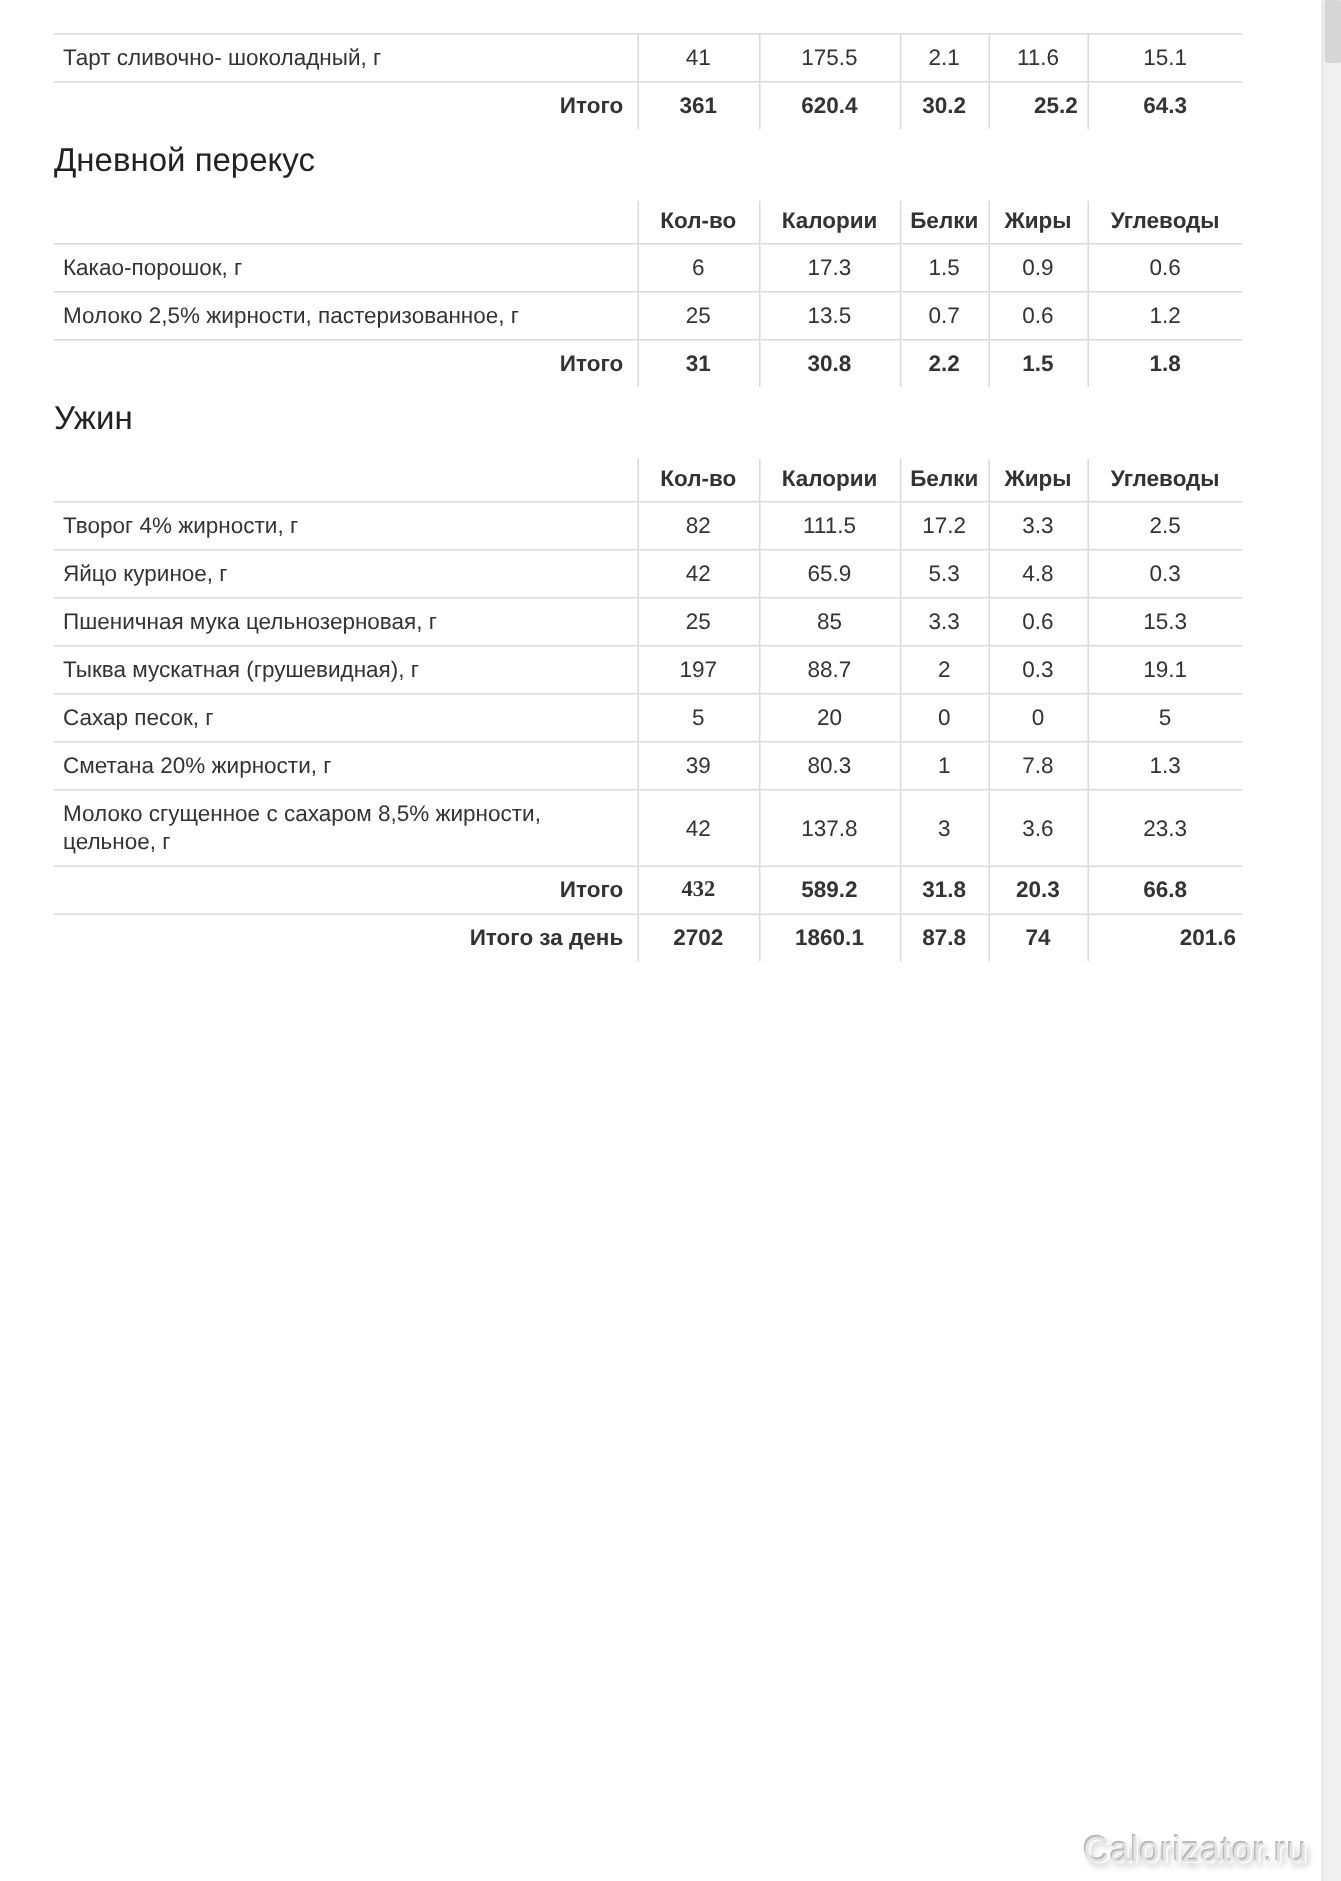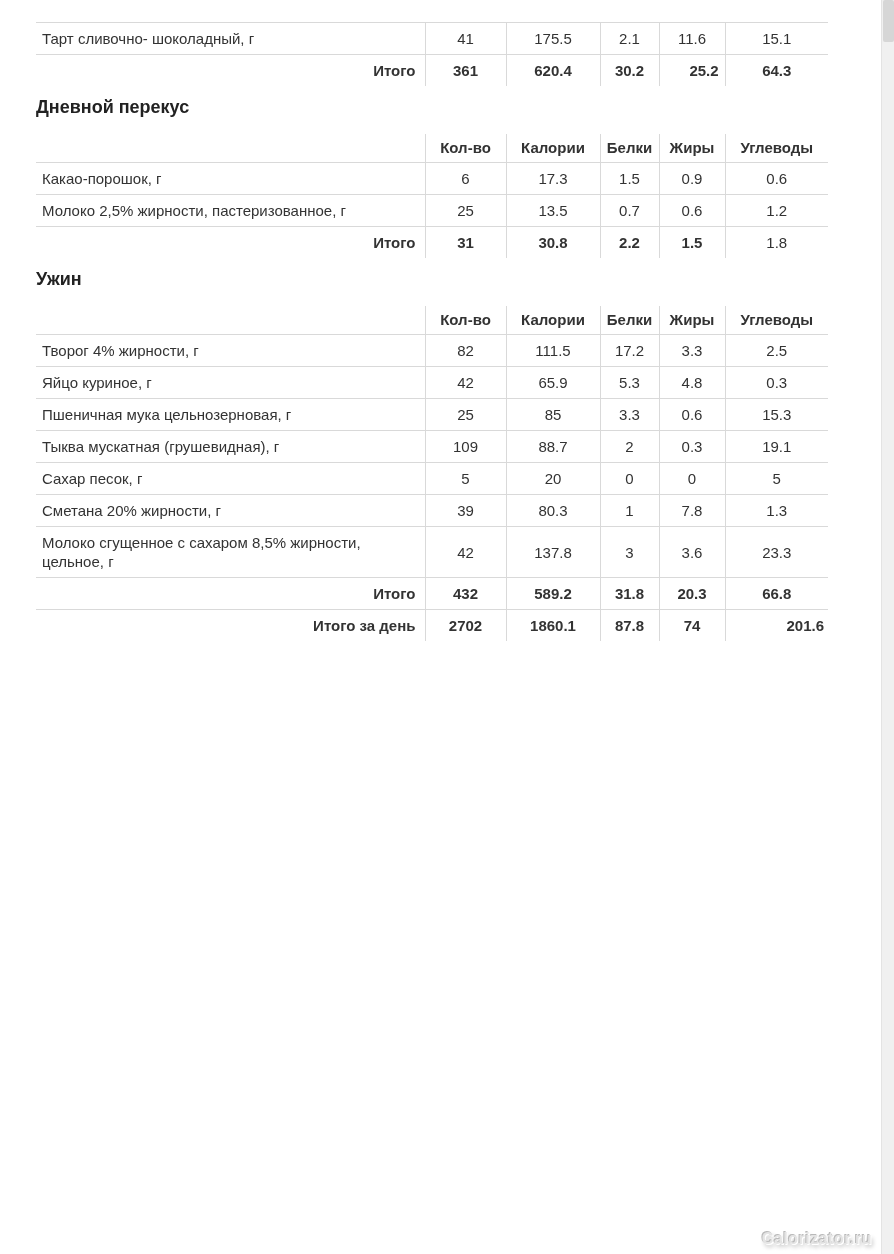--- a/index.html
+++ b/index.html
@@ -13,21 +13,21 @@
   html,body{background:#ffffff;}
   body{
     width:894px;height:1254px;overflow:hidden;
     font-family:"Liberation Sans","DejaVu Sans",sans-serif;
     color:var(--text);
   }
   .page{position:relative;width:894px;height:1254px;background:#fff;overflow:hidden;}
   .content{padding:22px 0 0 36px;width:828px;}
 
   .meal-heading{
-    font-size:18px;font-weight:bold;color:var(--heading);
+    font-size:22px;font-weight:normal;color:var(--heading);
     margin:10px 0 0 0;line-height:22px;
   }
   .nutrition-table{
     border-collapse:collapse;table-layout:fixed;
     width:792px;font-size:15px;color:var(--text);
     margin-top:16px;
   }
   .meal-section.no-heading .nutrition-table{margin-top:0;}
   .meal-section.continuation .nutrition-table{border-top:1px solid var(--border);}
   .nutrition-table col.c-name{width:389px;}
@@ -54,21 +54,21 @@
     text-align:left;padding-left:6px;padding-right:10px;
   }
   .nutrition-table tr.total-row td{font-weight:bold;}
   .nutrition-table td.total-label{
     text-align:right;padding-right:9px;font-weight:bold;
   }
   .nutrition-table tbody tr:last-child td{border-bottom:none;}
 
   .watermark{
     position:absolute;right:22px;bottom:6px;
-    font-size:16px;font-weight:bold;letter-spacing:0.5px;
+    font-size:24px;font-weight:normal;letter-spacing:0.5px;
     color:#e4e4e4;
     text-shadow:-1px -1px 0 #b9b9b9, 1px 1px 0 #ffffff, 2px 3px 4px rgba(0,0,0,0.28);
     user-select:none;
   }
   .scroll-track{
     position:absolute;top:0;right:0;width:13px;height:1254px;
     background:var(--track);border-left:1px solid #e3e3e3;
   }
   .scroll-thumb{
     position:absolute;top:0;left:1px;width:11px;height:42px;
@@ -150,21 +150,21 @@
               <td class="num-cell">0.7</td>
               <td class="num-cell">0.6</td>
               <td class="num-cell">1.2</td>
             </tr>
             <tr class="total-row">
               <td class="total-label">Итого</td>
               <td class="num-cell" style="font-weight: bold;">31</td>
               <td class="num-cell" style="font-weight: bold; margin-left: 12px;">30.8</td>
               <td class="num-cell" style="font-weight: bold;">2.2</td>
               <td class="num-cell" style="font-weight: bold;">1.5</td>
-              <td class="num-cell" style="font-weight: normal;">1.8</td>
+              <td class="num-cell" style="font-weight: bold;">1.8</td>
             </tr>
           </tbody>
     </table>
   </section>
 
   <section class="meal-section">
     <h2 class="meal-heading">Ужин</h2>
     <table class="nutrition-table">
       <colgroup>
         <col class="c-name">
@@ -204,21 +204,21 @@
             <tr>
               <td class="name-cell">Пшеничная мука цельнозерновая, г</td>
               <td class="num-cell">25</td>
               <td class="num-cell">85</td>
               <td class="num-cell">3.3</td>
               <td class="num-cell">0.6</td>
               <td class="num-cell">15.3</td>
             </tr>
             <tr>
               <td class="name-cell">Тыква мускатная (грушевидная), г</td>
-              <td class="num-cell">109</td>
+              <td class="num-cell">197</td>
               <td class="num-cell">88.7</td>
               <td class="num-cell">2</td>
               <td class="num-cell">0.3</td>
               <td class="num-cell">19.1</td>
             </tr>
             <tr>
               <td class="name-cell">Сахар песок, г</td>
               <td class="num-cell">5</td>
               <td class="num-cell">20</td>
               <td class="num-cell">0</td>
@@ -236,21 +236,21 @@
             <tr>
               <td class="name-cell">Молоко сгущенное с сахаром 8,5% жирности, цельное, г</td>
               <td class="num-cell">42</td>
               <td class="num-cell">137.8</td>
               <td class="num-cell">3</td>
               <td class="num-cell">3.6</td>
               <td class="num-cell">23.3</td>
             </tr>
             <tr class="total-row">
               <td class="total-label">Итого</td>
-              <td class="num-cell" style="font-weight: bold;">432</td>
+              <td class="num-cell" style="font-weight: bold; font-family: Liberation Serif, serif;">432</td>
               <td class="num-cell" style="font-weight: bold;">589.2</td>
               <td class="num-cell" style="font-weight: bold;">31.8</td>
               <td class="num-cell" style="font-weight: bold;">20.3</td>
               <td class="num-cell" style="font-weight: bold;">66.8</td>
             </tr>
             <tr class="total-row">
               <td class="total-label">Итого за день</td>
               <td class="num-cell" style="font-weight: bold; margin-left: 28px;">2702</td>
               <td class="num-cell" style="font-weight: bold;">1860.1</td>
               <td class="num-cell" style="font-weight: bold;">87.8</td>

